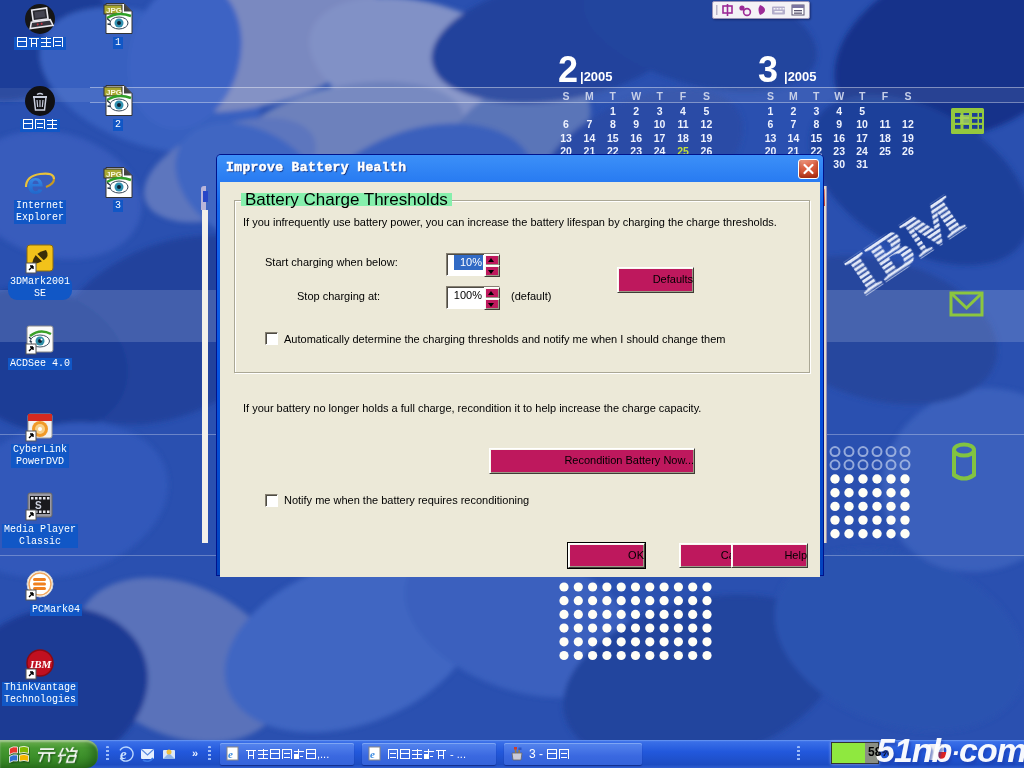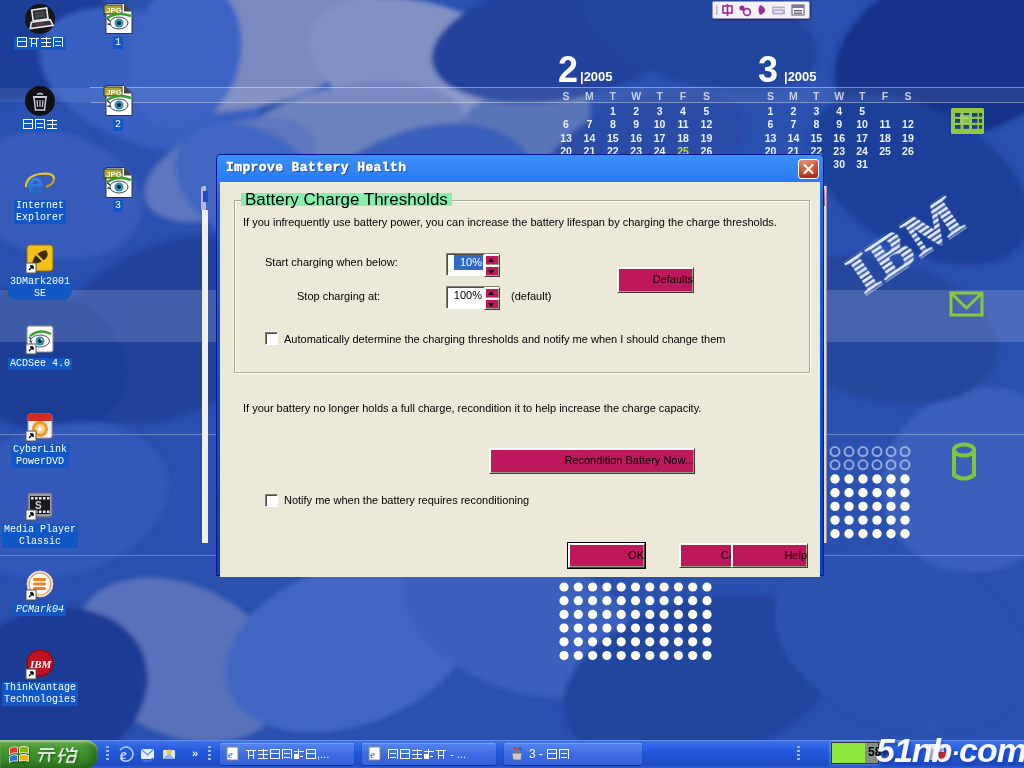--- a/index.html
+++ b/index.html
@@ -440,21 +440,21 @@
 
   <svg class="abs" style="left:24px;top:569px" width="32" height="32" viewBox="0 0 32 32">
     <circle cx="16" cy="15" r="13" fill="#fff" stroke="#ccc"></circle>
     <circle cx="16" cy="15" r="11" fill="none" stroke="#f0a860" stroke-width="1.5"></circle>
     <rect x="9" y="9" width="13" height="3" rx="1.5" fill="#f08020"></rect>
     <rect x="9" y="13.5" width="13" height="3" rx="1.5" fill="#f08020"></rect>
     <rect x="9" y="18" width="13" height="3" rx="1.5" fill="#f08020"></rect>
     <rect x="2" y="21" width="10" height="10" fill="#fff" stroke="#555"></rect>
     <path d="M5,28 L9,24 M9,24 L9,27 M9,24 L6,24" stroke="#000" stroke-width="1.4" fill="none"></path>
   </svg>
-  <div class="lbl" style="left:40px;top:604px;transform:translateX(-50%);font-style:italic;">PCMark04</div>
+  <div class="lbl" style="left:56px;top:604px;transform:translateX(-50%);">PCMark04</div>
 
   <svg class="abs" style="left:24px;top:648px" width="32" height="32" viewBox="0 0 32 32">
     <circle cx="16" cy="15" r="13" fill="#c11020"></circle>
     <circle cx="16" cy="15" r="13" fill="none" stroke="#8a0a14" stroke-width="1.5"></circle>
     <text x="6" y="20" font-size="11" font-weight="bold" font-style="italic" fill="#fff" font-family="Liberation Serif,serif">IBM</text>
     <rect x="2" y="21" width="10" height="10" fill="#fff" stroke="#555"></rect>
     <path d="M5,28 L9,24 M9,24 L9,27 M9,24 L6,24" stroke="#000" stroke-width="1.4" fill="none"></path>
   </svg>
   <div class="lbl" style="left:40px;top:682px;transform:translateX(-50%);">ThinkVantage
 Technologies</div>

